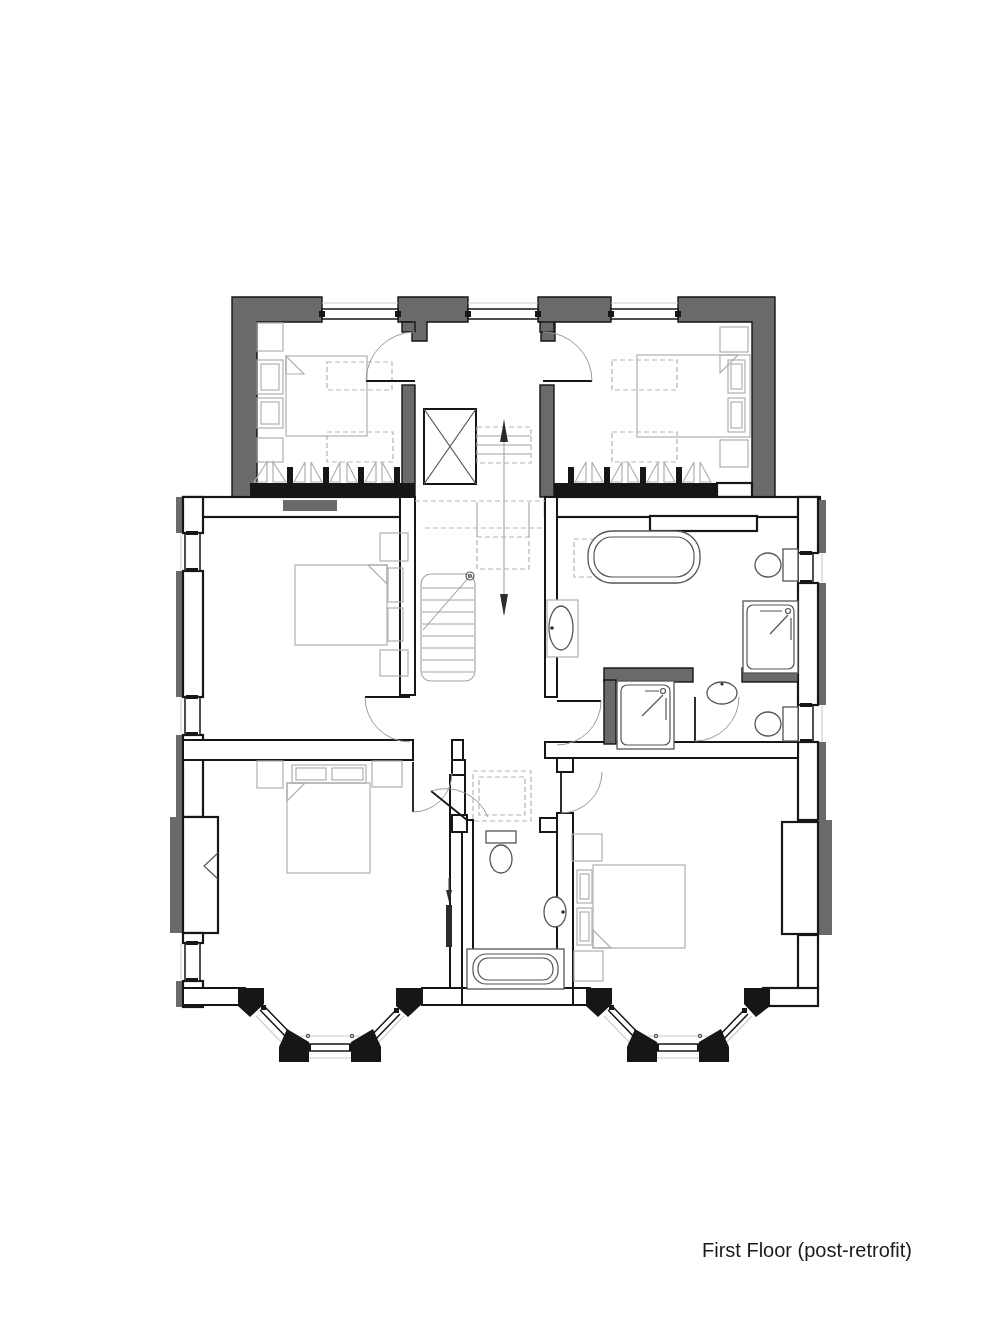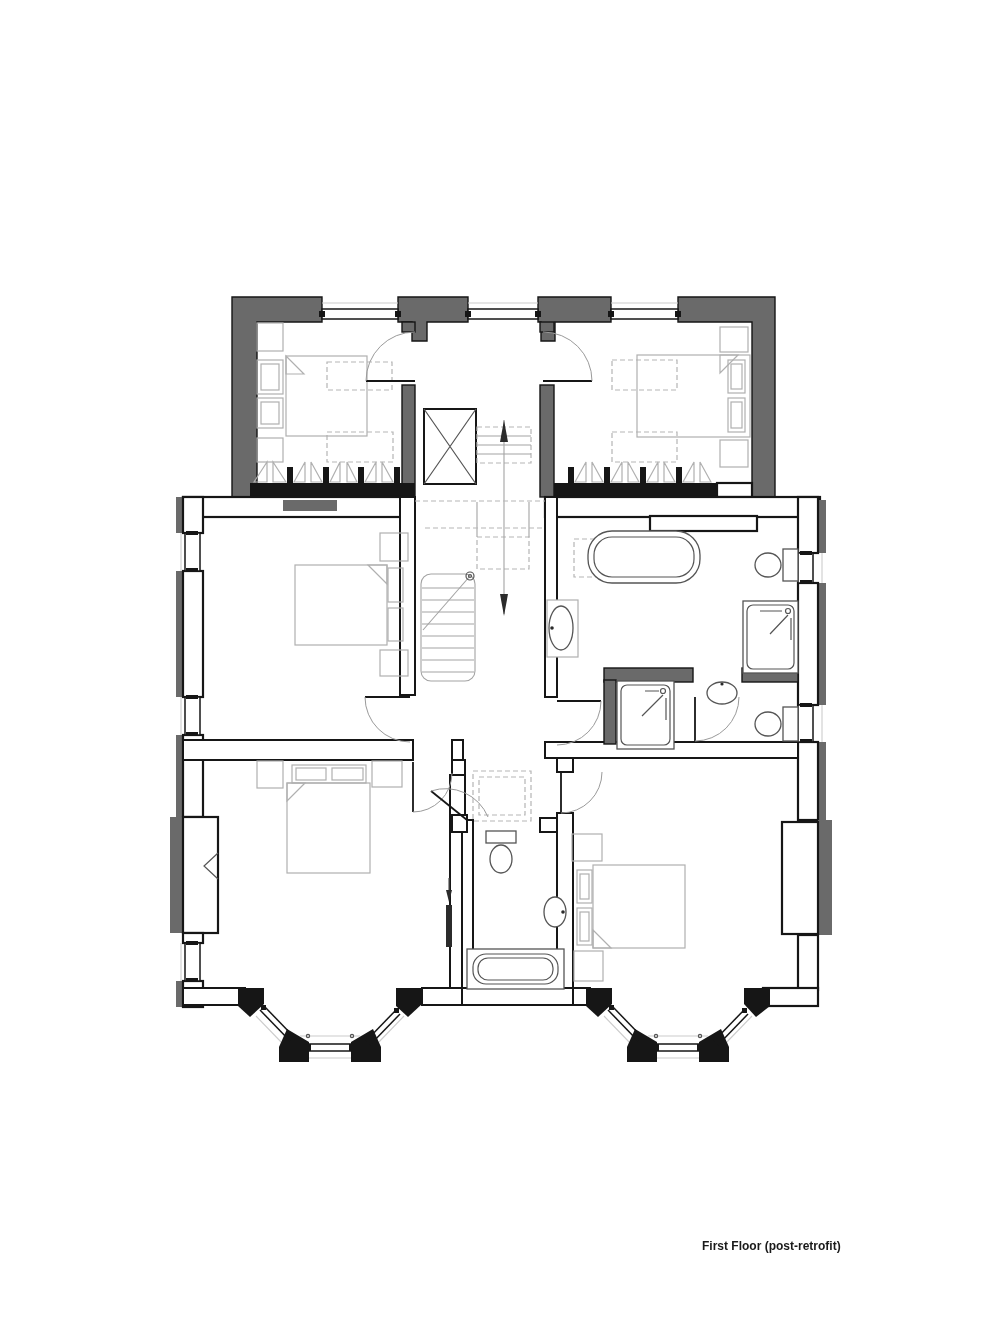--- a/index.html
+++ b/index.html
@@ -21,21 +21,21 @@
   .furn{fill:none;stroke:var(--furniture-line);stroke-width:1.2;}
   .furnw{fill:#ffffff;stroke:var(--furniture-line);stroke-width:1.2;}
   .fix{fill:#ffffff;stroke:var(--fixture-line);stroke-width:1.3;}
   .fixn{fill:none;stroke:var(--fixture-line);stroke-width:1.2;}
   .dash{fill:none;stroke:var(--dashed-line);stroke-width:1.2;stroke-dasharray:5 3;}
   .stair{fill:none;stroke:var(--stair-line);stroke-width:1.1;}
   .leaf{fill:none;stroke:var(--wall-outline);stroke-width:1.8;}
   .arc{fill:none;stroke:#9a9a9a;stroke-width:1;}
   .sill{fill:none;stroke:#cccccc;stroke-width:1.1;}
   .mark{fill:#2b2b2b;stroke:none;}
-  #caption{position:absolute;left:702px;top:1239px;font-size:12px;font-weight:bold;
+  #caption{position:absolute;left:702px;top:1239px;font-size:20px;font-weight:normal;
            color:var(--text);letter-spacing:0px;white-space:nowrap;}
 </style>
 </head>
 <body>
 
 <svg id="plan" width="1000" height="1333" viewBox="0 0 1000 1333">
 
   <g>
 
     <path class="gray" d="M232,297 H322 V322 H257 V497 H232 Z"></path>

